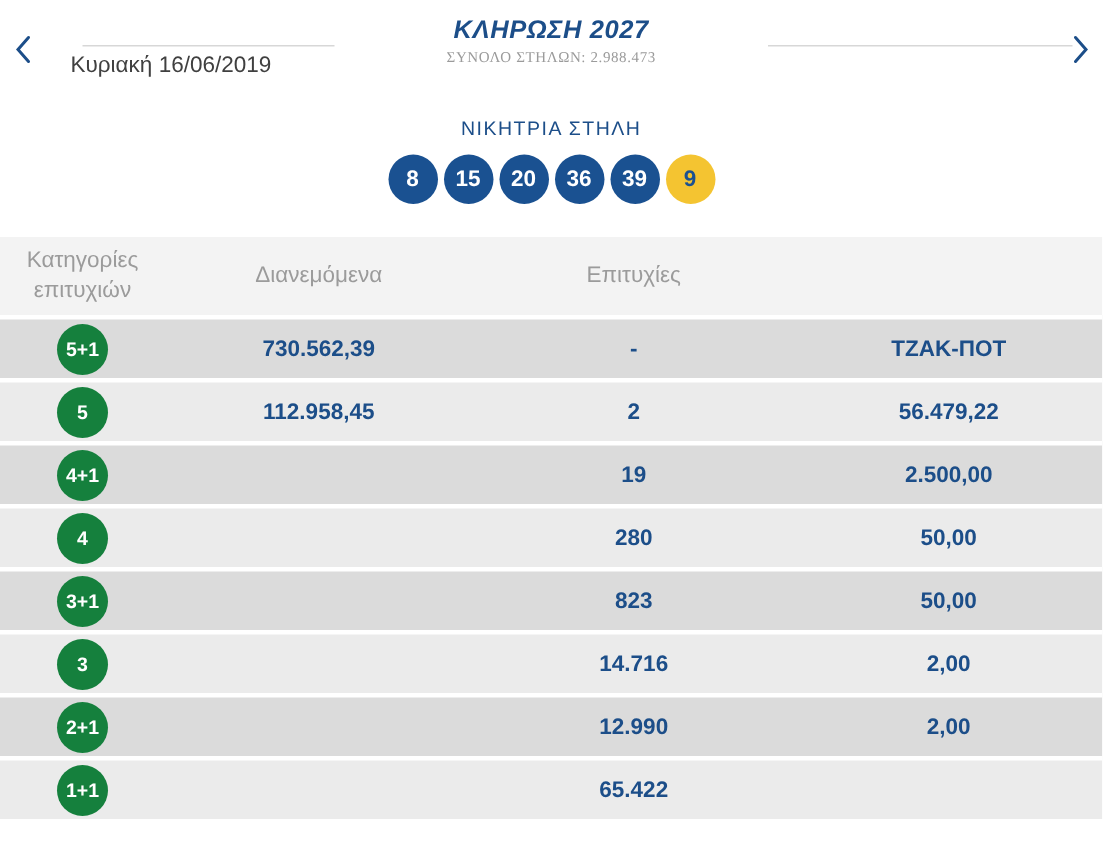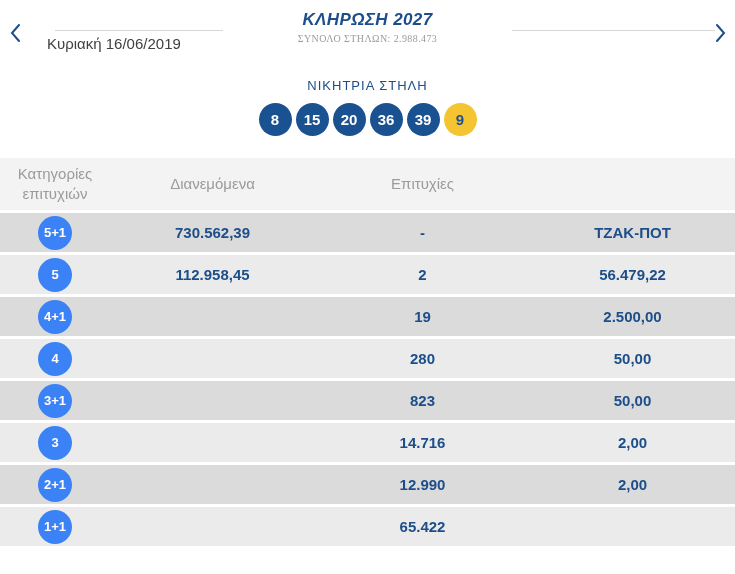--- a/index.html
+++ b/index.html
@@ -136,21 +136,21 @@
   }
   .row:nth-child(odd)  { background: #ebebeb; }
   .row:nth-child(even) { background: #dbdbdb; }
   .row .cell { text-align: center; }
 
   .badge-cell { display: flex; justify-content: center; }
   .badge {
     width: 34px;
     height: 34px;
     border-radius: 50%;
-    background: #3b82f6;
+    background: #15803d;
     color: #ffffff;
     font-size: 13px;
     font-weight: bold;
     display: flex;
     align-items: center;
     justify-content: center;
     letter-spacing: 0;
   }
 </style>
 </head>

